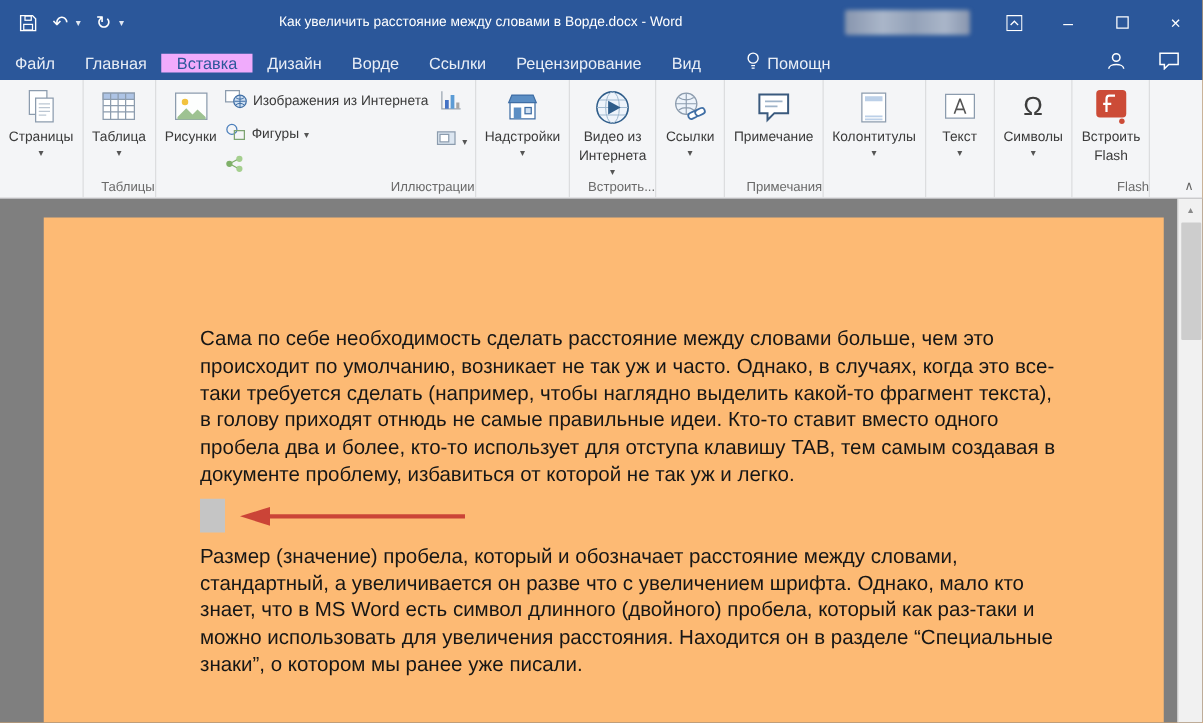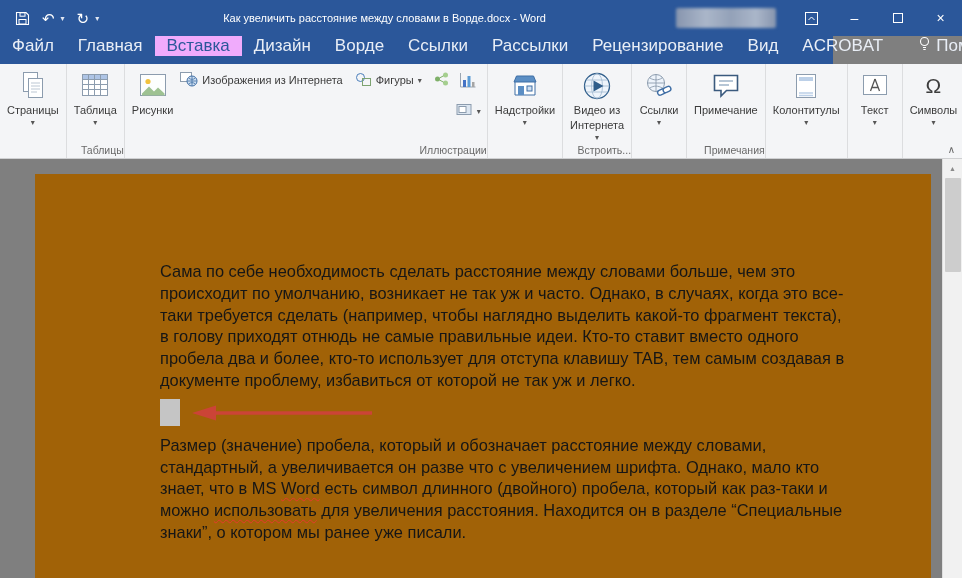--- a/index.html
+++ b/index.html
@@ -12,49 +12,49 @@
   .qicon{display:flex;align-items:center;justify-content:center;color:#fff;font-size:15px;line-height:1}
   .qcaret{font-size:8px;color:#dfe6f2;margin-left:-6px}
   .title{flex:1;text-align:center;font-size:11px;white-space:nowrap;overflow:hidden}
   .redacted{width:100px;height:20px;border-radius:2px;margin:0 14px 0 6px;
     background:linear-gradient(90deg,#8795ae,#aab6c9 30%,#93a1b8 55%,#aab6c9 80%,#8795ae);filter:blur(1.5px)}
   .win-controls{display:flex;height:36px}
   .wbtn{width:43px;height:36px;display:flex;align-items:center;justify-content:center;color:#fff;font-size:14px}
   .maxbox{width:10px;height:10px;border:1px solid #fff}
 
   
-  .tabrow{position:absolute;top:36px;left:0;width:833px;height:28px;background:#2b579a;display:flex;align-items:flex-start;color:#e9eef6;font-size:17px}
+  .tabrow{position:absolute;top:36px;left:0;width:962px;height:28px;background:#2b579a;display:flex;align-items:center;color:#e9eef6;font-size:13px}
   .tab{padding:0 12px;display:flex;align-items:center;cursor:default;white-space:nowrap}
   .tab.active{background:#f0abfc;color:#2b579a}
   .helper{display:flex;align-items:center;gap:6px;padding:0 10px;margin-left:14px;white-space:nowrap}
   .tabrow-right{margin-left:auto;display:flex;align-items:center;gap:26px;padding-right:18px}
 
   
   .ribbon{position:absolute;top:64px;left:0;width:962px;height:95px;background:#f4f5f7;border-bottom:1px solid #cfd0d2;display:flex;align-items:stretch}
   .rgroup{position:relative;display:flex;align-items:flex-start;padding:2px 3px 17px 3px;border-right:1px solid #dcdddf}
   .rgroup-label{position:absolute;bottom:2px;left:0;right:0;text-align:right;font-size:10.5px;color:#6a6a6a;white-space:nowrap;overflow:hidden}
   .bigbtn{display:flex;flex-direction:column;align-items:center;padding:3px 4px 0;min-width:48px;cursor:default}
   .bicon{height:33px;display:flex;align-items:center;justify-content:center}
   .blabel{font-size:11px;color:#3b3b3b;text-align:center;line-height:1.18;margin-top:2px;white-space:nowrap}
   .caret{font-size:8px;color:#555;line-height:1;margin-top:2px}
-  .smallcol{display:flex;flex-direction:row;padding-top:4px;gap:6px}
+  .smallcol{display:flex;flex-direction:column;padding-top:4px;gap:6px}
   .smallbtn{display:flex;align-items:center;gap:4px;font-size:11px;color:#3b3b3b;padding:1px 3px;white-space:nowrap}
   .minicol{display:flex;flex-direction:column;align-items:center;gap:9px;padding-top:6px}
   .omega{font-size:21px;color:#3d3d3d}
   .collapse-btn{position:absolute;right:7px;bottom:3px;font-size:10px;color:#666}
 
   
   .docarea{position:absolute;top:159px;left:0;width:962px;height:419px;background:#7f7f7f}
-  .page{position:absolute;left:35px;top:15px;width:896px;height:404px;background:#a16207}
+  .page{position:absolute;left:35px;top:15px;width:896px;height:404px;background:#fdba74}
   .doctext{margin:87px 84px 0 125px;font-size:16.4px;line-height:21.8px;color:#161616;text-align:left}
   .para{margin:0}
   .space-line{margin:6px 0 7px;display:flex;align-items:center;height:30px}
   .graybox{width:20px;height:27px;background:#c5c5c5;display:inline-block}
   .arrow-wrap{margin-left:4px;display:flex;align-items:center}
-  .squiggle{text-decoration:underline;text-decoration-style:wavy;text-decoration-color:#e5392b;text-decoration-thickness:1px;text-underline-offset:3px}
+  .squiggle{text-decoration-style:wavy;text-decoration-color:#e5392b;text-decoration-thickness:1px;text-underline-offset:3px}
 
   
   .scrollbar{position:absolute;right:0;top:0;width:20px;height:419px;background:#f1f1f1;border-left:1px solid #dedede}
   .scroll-up{height:18px;display:flex;align-items:center;justify-content:center;font-size:7px;color:#8a8a8a}
   .scroll-thumb{position:absolute;top:19px;left:2px;width:16px;height:94px;background:#cdcdcd;border-radius:1px}
 </style>
 </head>
 <body>
 
 <div>
@@ -90,24 +90,22 @@
     </div>
   </div>
 
   <div class="tabrow">
     <div class="tab">Файл</div>
     <div class="tab">Главная</div>
     <div class="tab active">Вставка</div>
     <div class="tab">Дизайн</div>
     <div class="tab">Ворде</div>
     <div class="tab">Ссылки</div>
-    <div class="tab">Рассылки</div>
     <div class="tab">Рецензирование</div>
     <div class="tab">Вид</div>
-    <div class="tab">ACROBAT</div>
     <div class="helper">
       <span>
         <svg width="11" height="15">
             <circle cx="5.5" cy="5.5" r="4" fill="none" stroke="#fff" stroke-width="1.1"></circle>
             <path d="M4 11.5 h3 M4.3 13.5 h2.4" stroke="#fff" fill="none"></path>
           </svg>
       </span>
       <span>Помощн</span>
     </div>
     <div class="tabrow-right">

